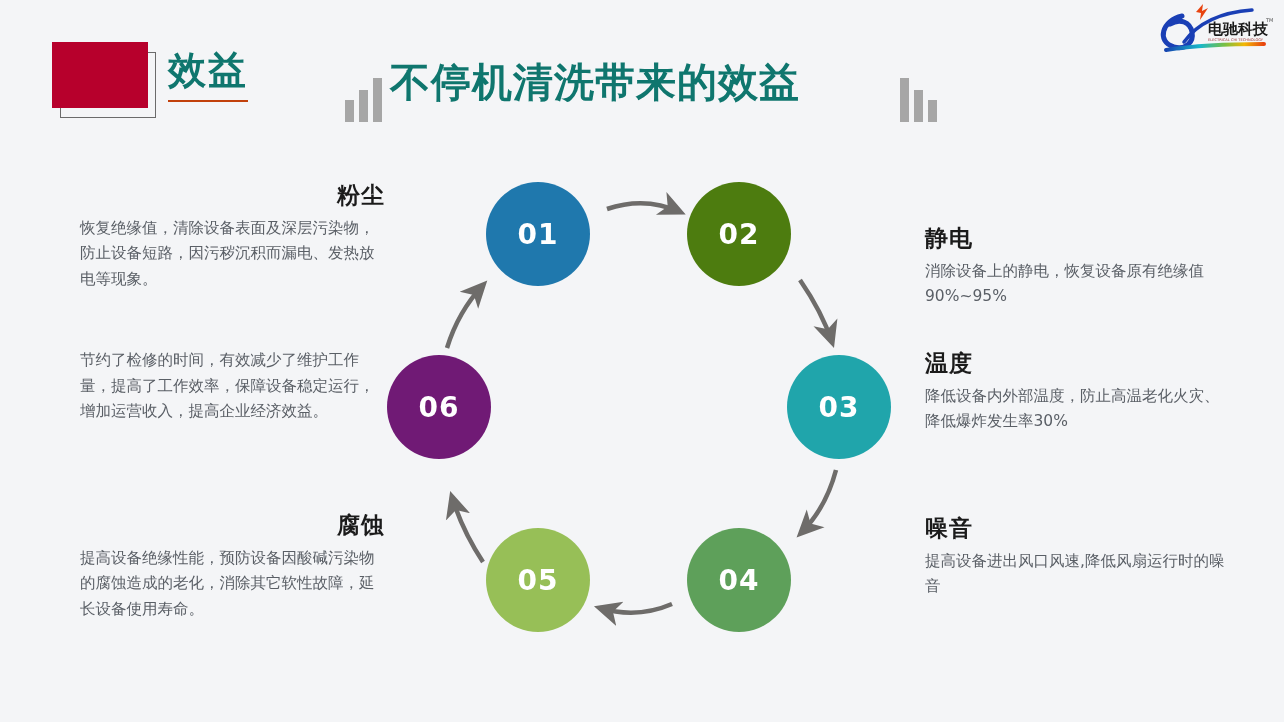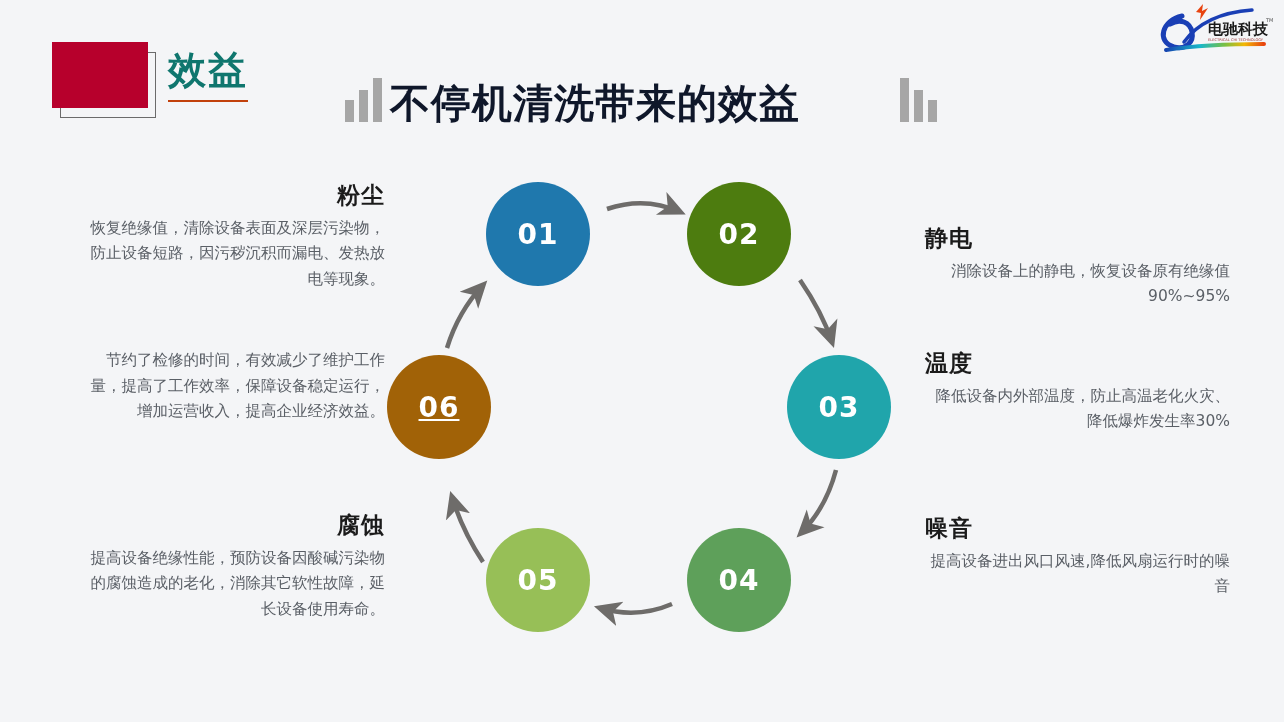--- a/index.html
+++ b/index.html
@@ -22,22 +22,22 @@
     background:#b7002c;
   }
   .hdr-section-label {
     position:absolute; left:168px; top:50px;
     font-size:38px; font-weight:700; color:#0f766e;
     letter-spacing:2px; line-height:1.1;
     border-bottom:2px solid #c2410c; padding-bottom:8px;
   }
 
   .hdr-title {
-    position:absolute; left:390px; top:76px;
-    font-size:40px; font-weight:700; color:#0f172a;
+    position:absolute; left:390px; top:55px;
+    font-size:40px; font-weight:700; color:#0f766e;
     letter-spacing:1px; white-space:nowrap;
   }
   .bars { position:absolute; display:flex; align-items:flex-end; gap:5px; height:44px; }
   .bars span { display:block; width:9px; background:#a6a6a6; }
   .bars-left { left:345px; top:78px; }
   .bars-left span:nth-child(1){ height:22px; }
   .bars-left span:nth-child(2){ height:32px; }
   .bars-left span:nth-child(3){ height:44px; }
   .bars-right { left:900px; top:78px; }
   .bars-right span:nth-child(1){ height:44px; }
@@ -52,29 +52,29 @@
   .node {
     position:absolute; border-radius:50%;
     display:flex; align-items:center; justify-content:center;
     color:#ffffff; font-weight:700; font-size:28px; letter-spacing:1px;
   }
   .n01 { left:486px; top:182px;  width:104px; height:104px; background:#1f78ad; }
   .n02 { left:687px; top:182px;  width:104px; height:104px; background:#4d7c0f; }
   .n03 { left:787px; top:355px;  width:104px; height:104px; background:#20a5ab; }
   .n04 { left:687px; top:528px;  width:104px; height:104px; background:#5ea05a; }
   .n05 { left:486px; top:528px;  width:104px; height:104px; background:#97bf57; }
-  .n06 { left:387px; top:355px;  width:104px; height:104px; background:#a16207;text-decoration:underline; }
+  .n06 { left:387px; top:355px;  width:104px; height:104px; background:#701a75; }
 
   
   .blk { position:absolute; width:305px; }
   .blk .t {
     font-size:23px; font-weight:700; color:#1b1b1b;
     line-height:1.2; margin-bottom:6px; letter-spacing:1px;
   }
-  .blk .d { font-size:15.5px; color:#5a5f66; line-height:1.65;text-align:right; }
+  .blk .d { font-size:15.5px; color:#5a5f66; line-height:1.65; }
   .blk.right { left:925px; text-align:left; }
   .blk.left  { left:80px;  text-align:left; }
   .blk.left .t { text-align:right; }
 
   .b-dust   { top:182px; }
   .b-energy { top:348px; }
   .b-corr   { top:512px; }
   .b-static { top:185px;margin-top:40px; }
   .b-temp   { top:350px; }
   .b-noise  { top:515px; }

